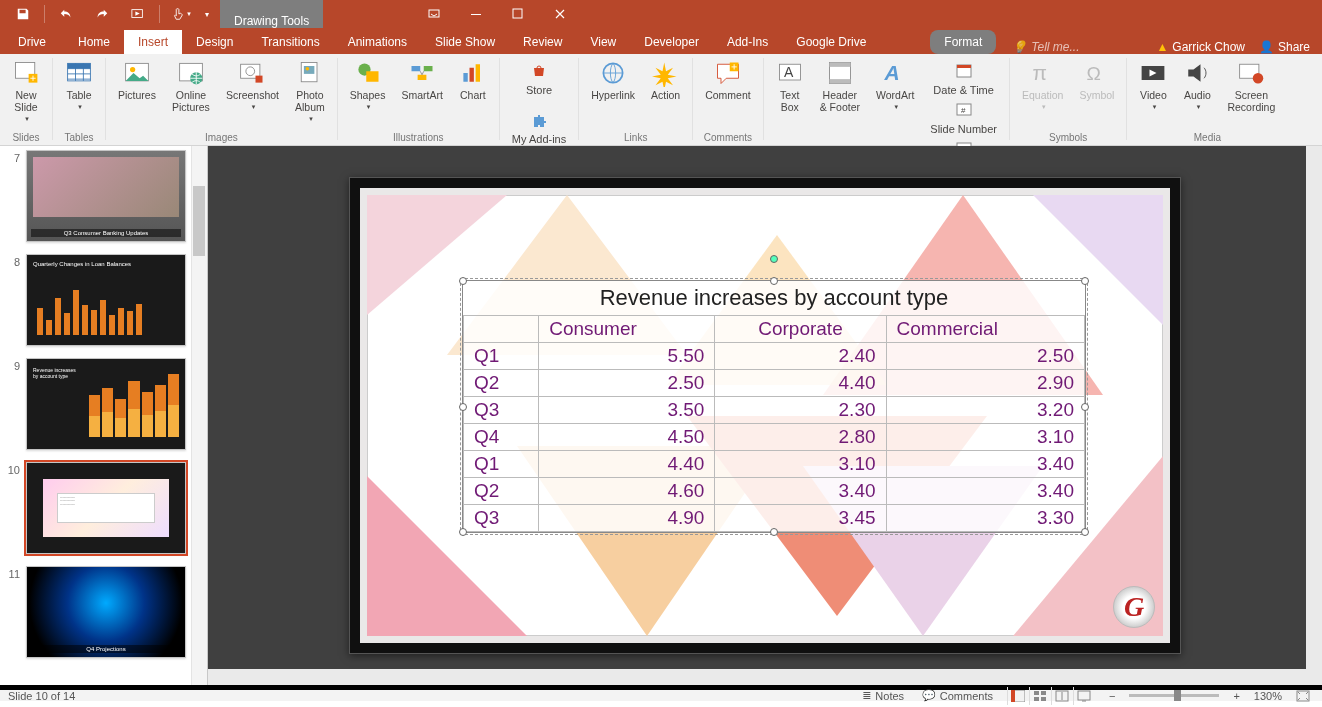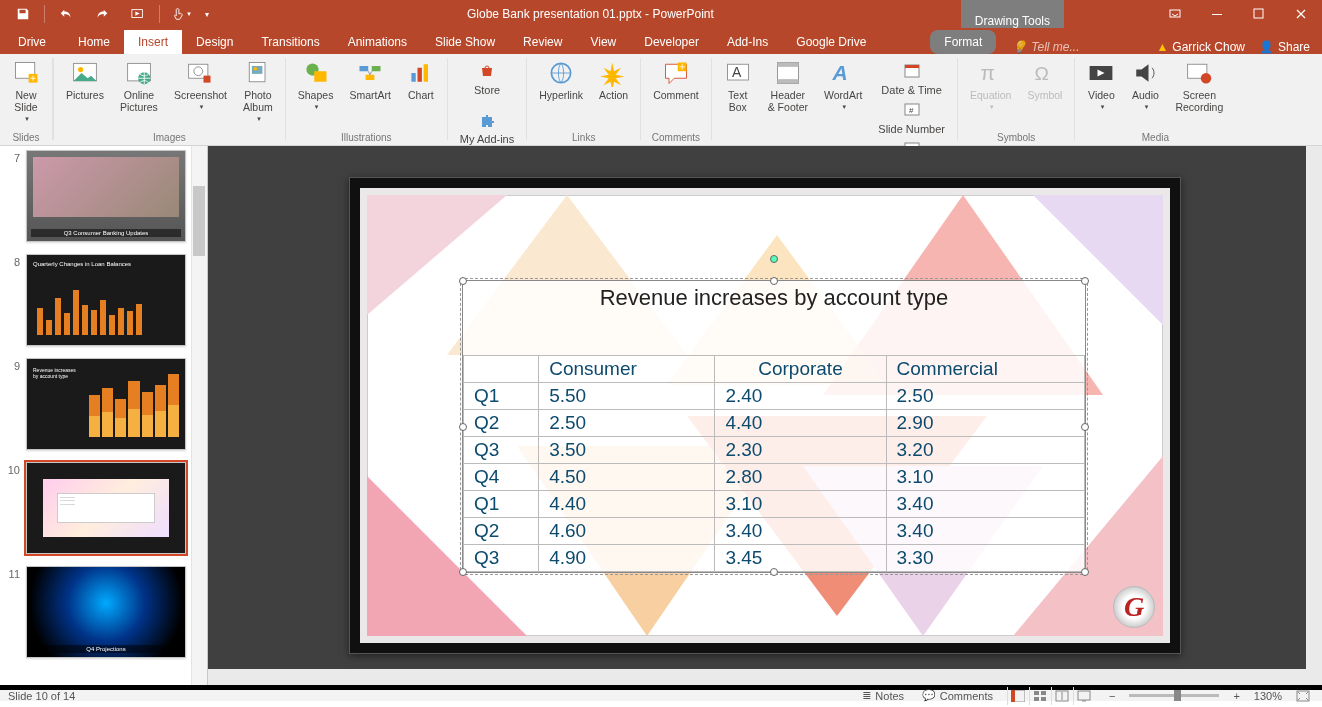--- a/index.html
+++ b/index.html
@@ -57,24 +57,24 @@
 
 
 .bg-tri { position: absolute; inset: 0; }
 .bg-tri div { position: absolute; }
 
 
 .tbl-sel { position: absolute; left: 95px; top: 85px; width: 624px; border: 1px solid #888; background: rgba(255,255,255,.85); }
 .tbl-sel::before { content:""; position:absolute; inset:-3px; border:1px dashed #999; pointer-events:none; }
 .handle { position:absolute; width:8px; height:8px; background:#fff; border:1px solid #666; border-radius:50%; }
 .tbl-title { font-size: 22px; padding: 4px 0; text-align: center; color: #222; }
-table.data { width: 100%; border-collapse: collapse; font-size: 19px; color: #0c4a6e; margin-top: 40px; }
+table.data { width: 100%; border-collapse: collapse; font-size: 19px; color: #701a75; }
 table.data th, table.data td { border: 1px solid #bbb; padding: 2px 10px; }
 table.data th { font-weight: normal; text-align: left; }
-table.data td.num { text-align: left; }
+table.data td.num { text-align: right; }
 
 
 .logo { position: absolute; right: 8px; bottom: 8px; width: 42px; height: 42px; border-radius: 50%; background: radial-gradient(circle,#fff 40%,#d0d0d0 70%); display:flex; align-items:center; justify-content:center; color:#b22; font-family: Georgia,serif; font-size:28px; font-weight:bold; font-style:italic; border:1px solid #bbb;}
 
 
 .statusbar { height: 16px; background: #f3f3f3; border-top: 5px solid #000000; display: flex; align-items: center; font-size: 11px; color: #555; padding: 0 8px; gap: 8px; }
 .statusbar .right { margin-left: auto; display: flex; align-items: center; gap: 10px; }
 .sb-btn { display: flex; align-items: center; gap: 4px; padding: 0 4px; }
 .viewicons { display: flex; gap: 0; }
 .viewicons .vi { width: 22px; height: 18px; display:flex; align-items:center; justify-content:center; border-left:1px solid #ddd; }
@@ -115,21 +115,20 @@
         </svg>
       </div>
     <div class="qat-sep"></div>
     <div class="qat-btn dd">
         <svg viewBox="0 0 16 16">
           <path d="M8 2c1 0 1 1 1 1v5l2-1 2 2-3 5H6l-2-4 1-1 1 1V3s0-1 1-1z" fill="none" stroke="#fff"></path>
         </svg>
       </div>
     <div class="qat-btn" style="width:14px;font-size:8px;">▾</div>
   </div>
-  <div class="title-center">Globe Bank presentation 01.pptx - PowerPoint</div>
   <div class="context-tab">Drawing Tools</div>
   <div class="winbtns">
     <div class="winbtn">
         <svg viewBox="0 0 12 12">
           <rect x="1" y="2" width="10" height="7" fill="none" stroke="#fff"></rect>
           <path d="M3 6l3 2 3-2" fill="none" stroke="#fff"></path>
         </svg>
       </div>
     <div class="winbtn">
         <svg viewBox="0 0 12 12">
@@ -192,20 +191,35 @@
             </svg>
           </div>
           <span style="white-space:pre-line">New
 Slide</span>
         </div>
     </div>
     <div class="group-label">Slides</div>
   </div>
   <div class="group-sep"></div>
 
+  <div class="group">
+    <div class="group-inner">
+      <div class="big-btn dd">
+          <div class="ic">
+            <svg viewBox="0 0 32 32">
+              <rect x="3" y="5" width="26" height="20" fill="#fff" stroke="#3a76b1"></rect>
+              <path d="M3 11h26M3 17h26M3 23h26M12 5v20M21 5v20" stroke="#3a76b1"></path>
+              <rect x="3" y="5" width="26" height="6" fill="#3a76b1"></rect>
+            </svg>
+          </div>
+          <span>Table</span>
+        </div>
+    </div>
+    <div class="group-label">Tables</div>
+  </div>
   <div class="group-sep"></div>
 
   <div class="group">
     <div class="group-inner">
       <div class="big-btn">
           <div class="ic">
             <svg viewBox="0 0 32 32">
               <rect x="3" y="5" width="26" height="20" fill="#fff" stroke="#888"></rect>
               <circle cx="11" cy="12" r="3" fill="#ffb700"></circle>
               <path d="M3 25l9-9 7 6 4-3 6 6z" fill="#4a8"></path>

